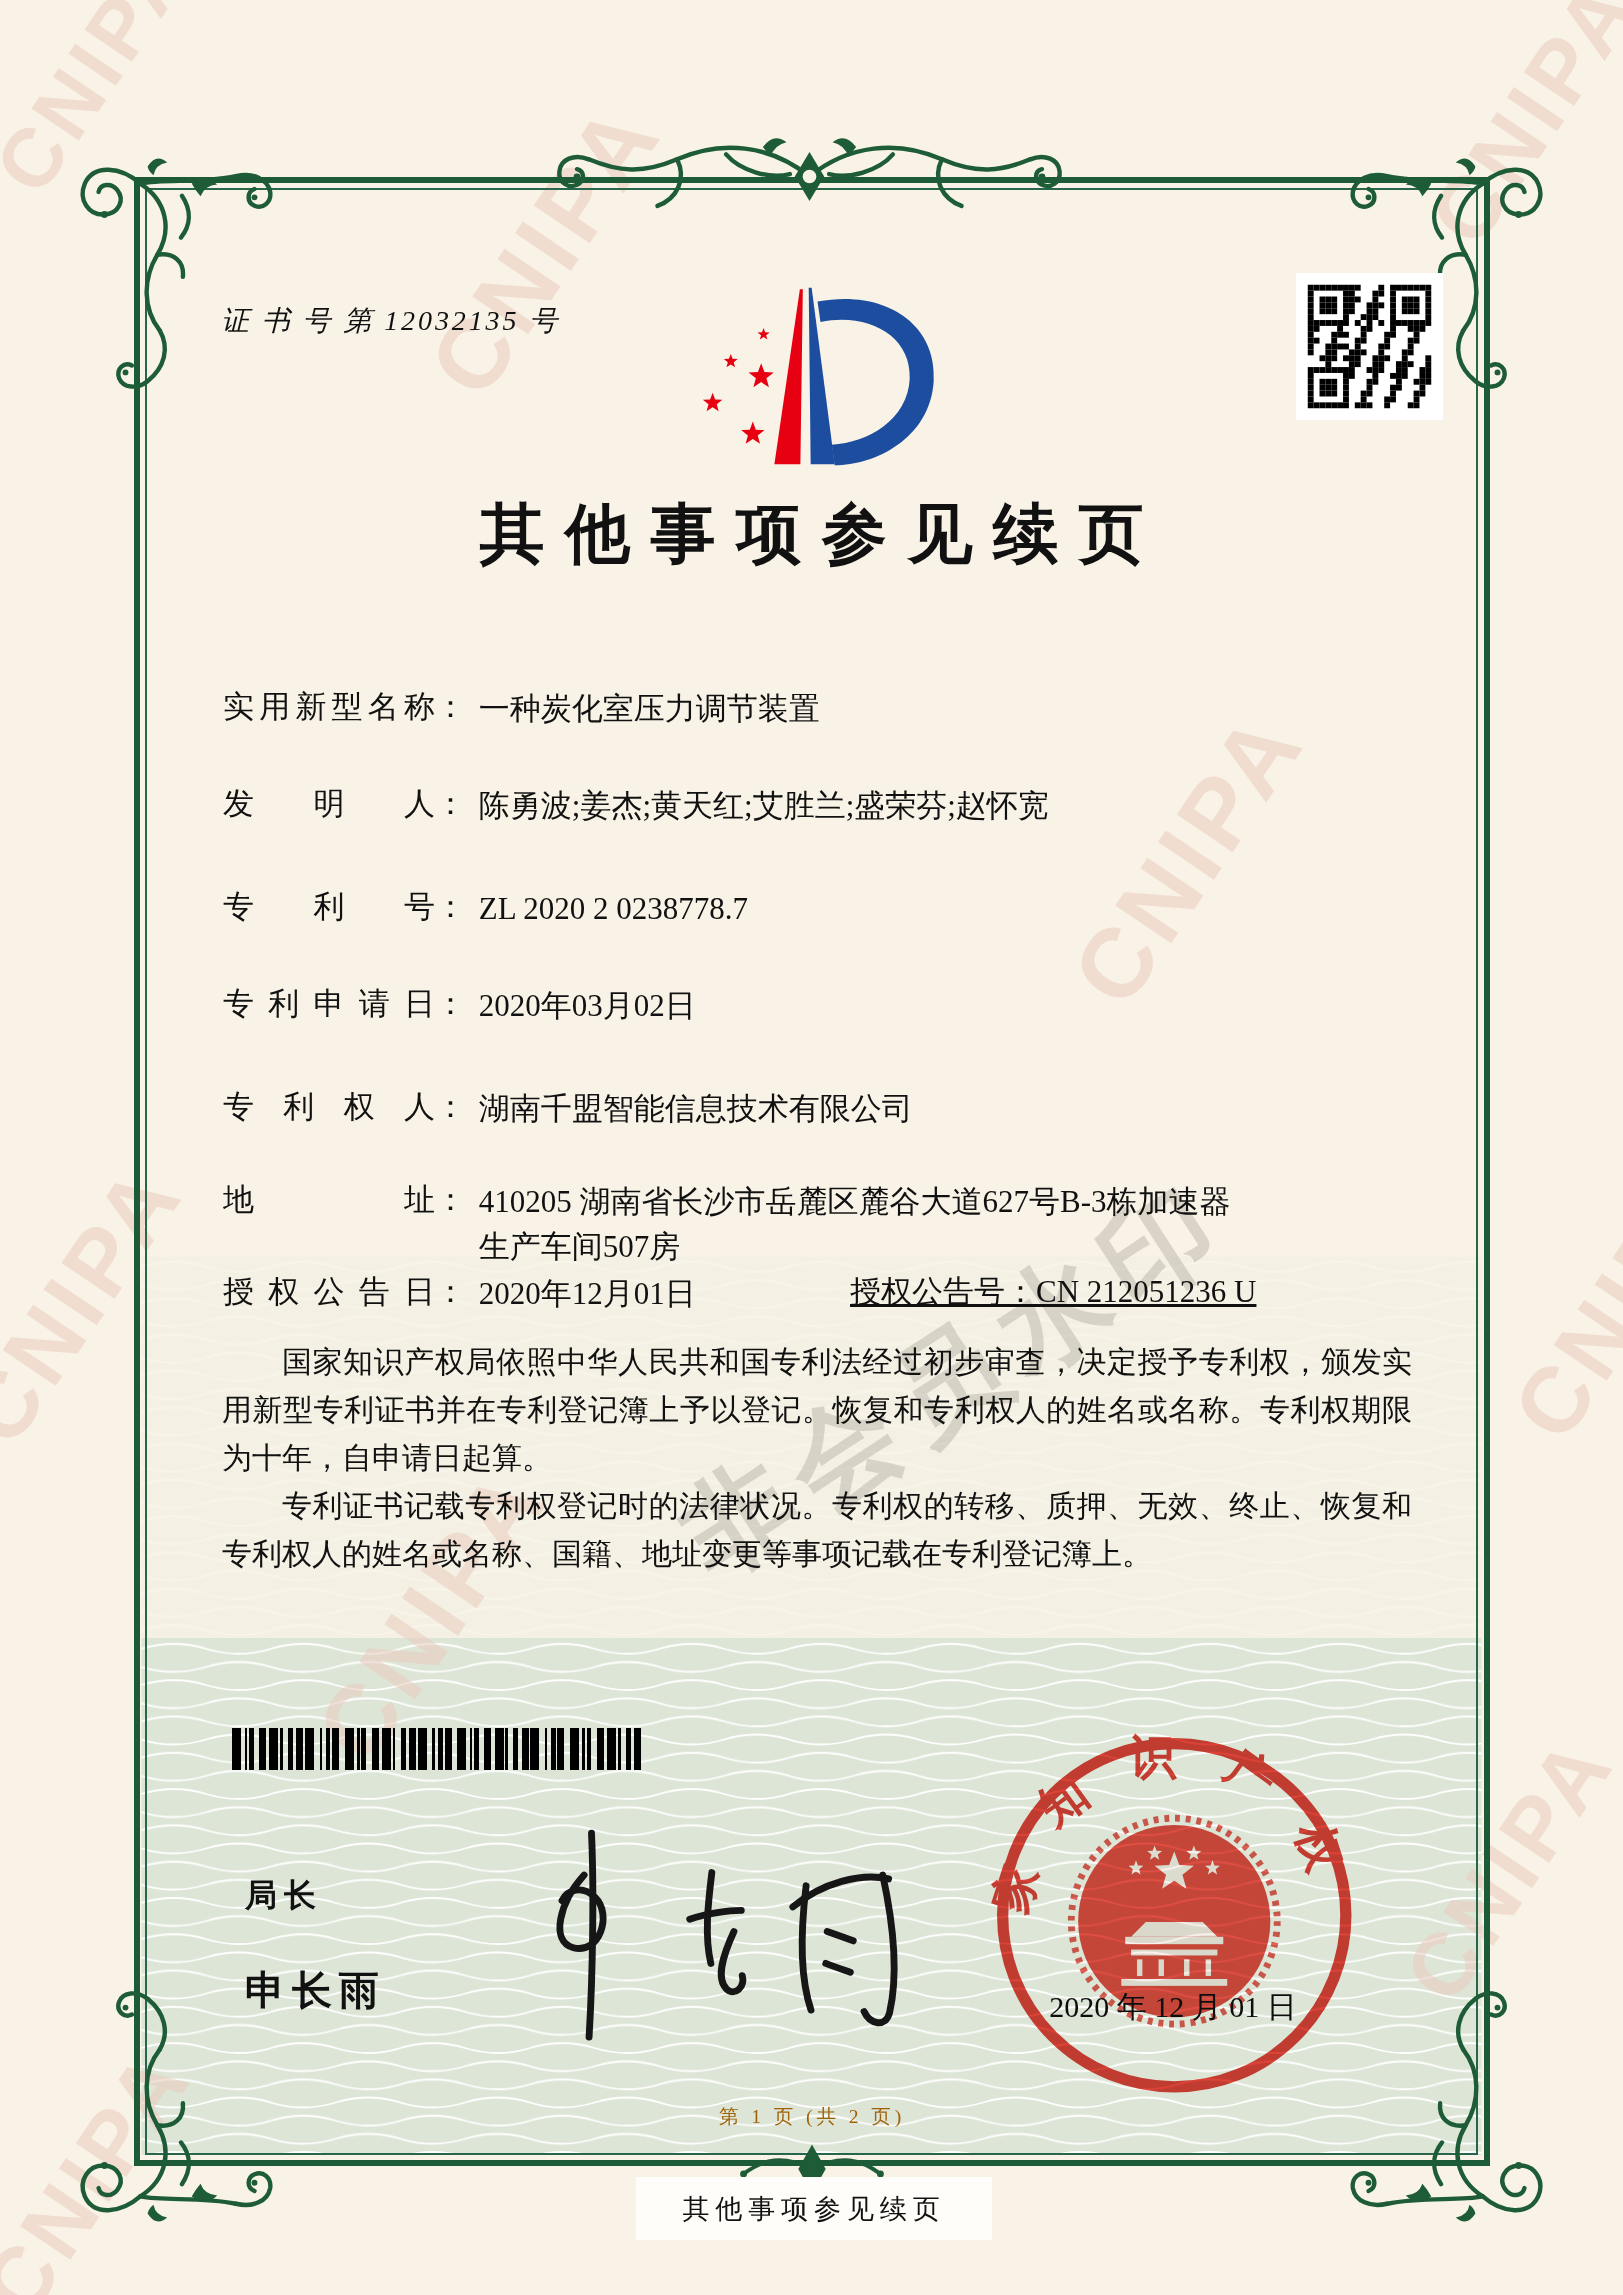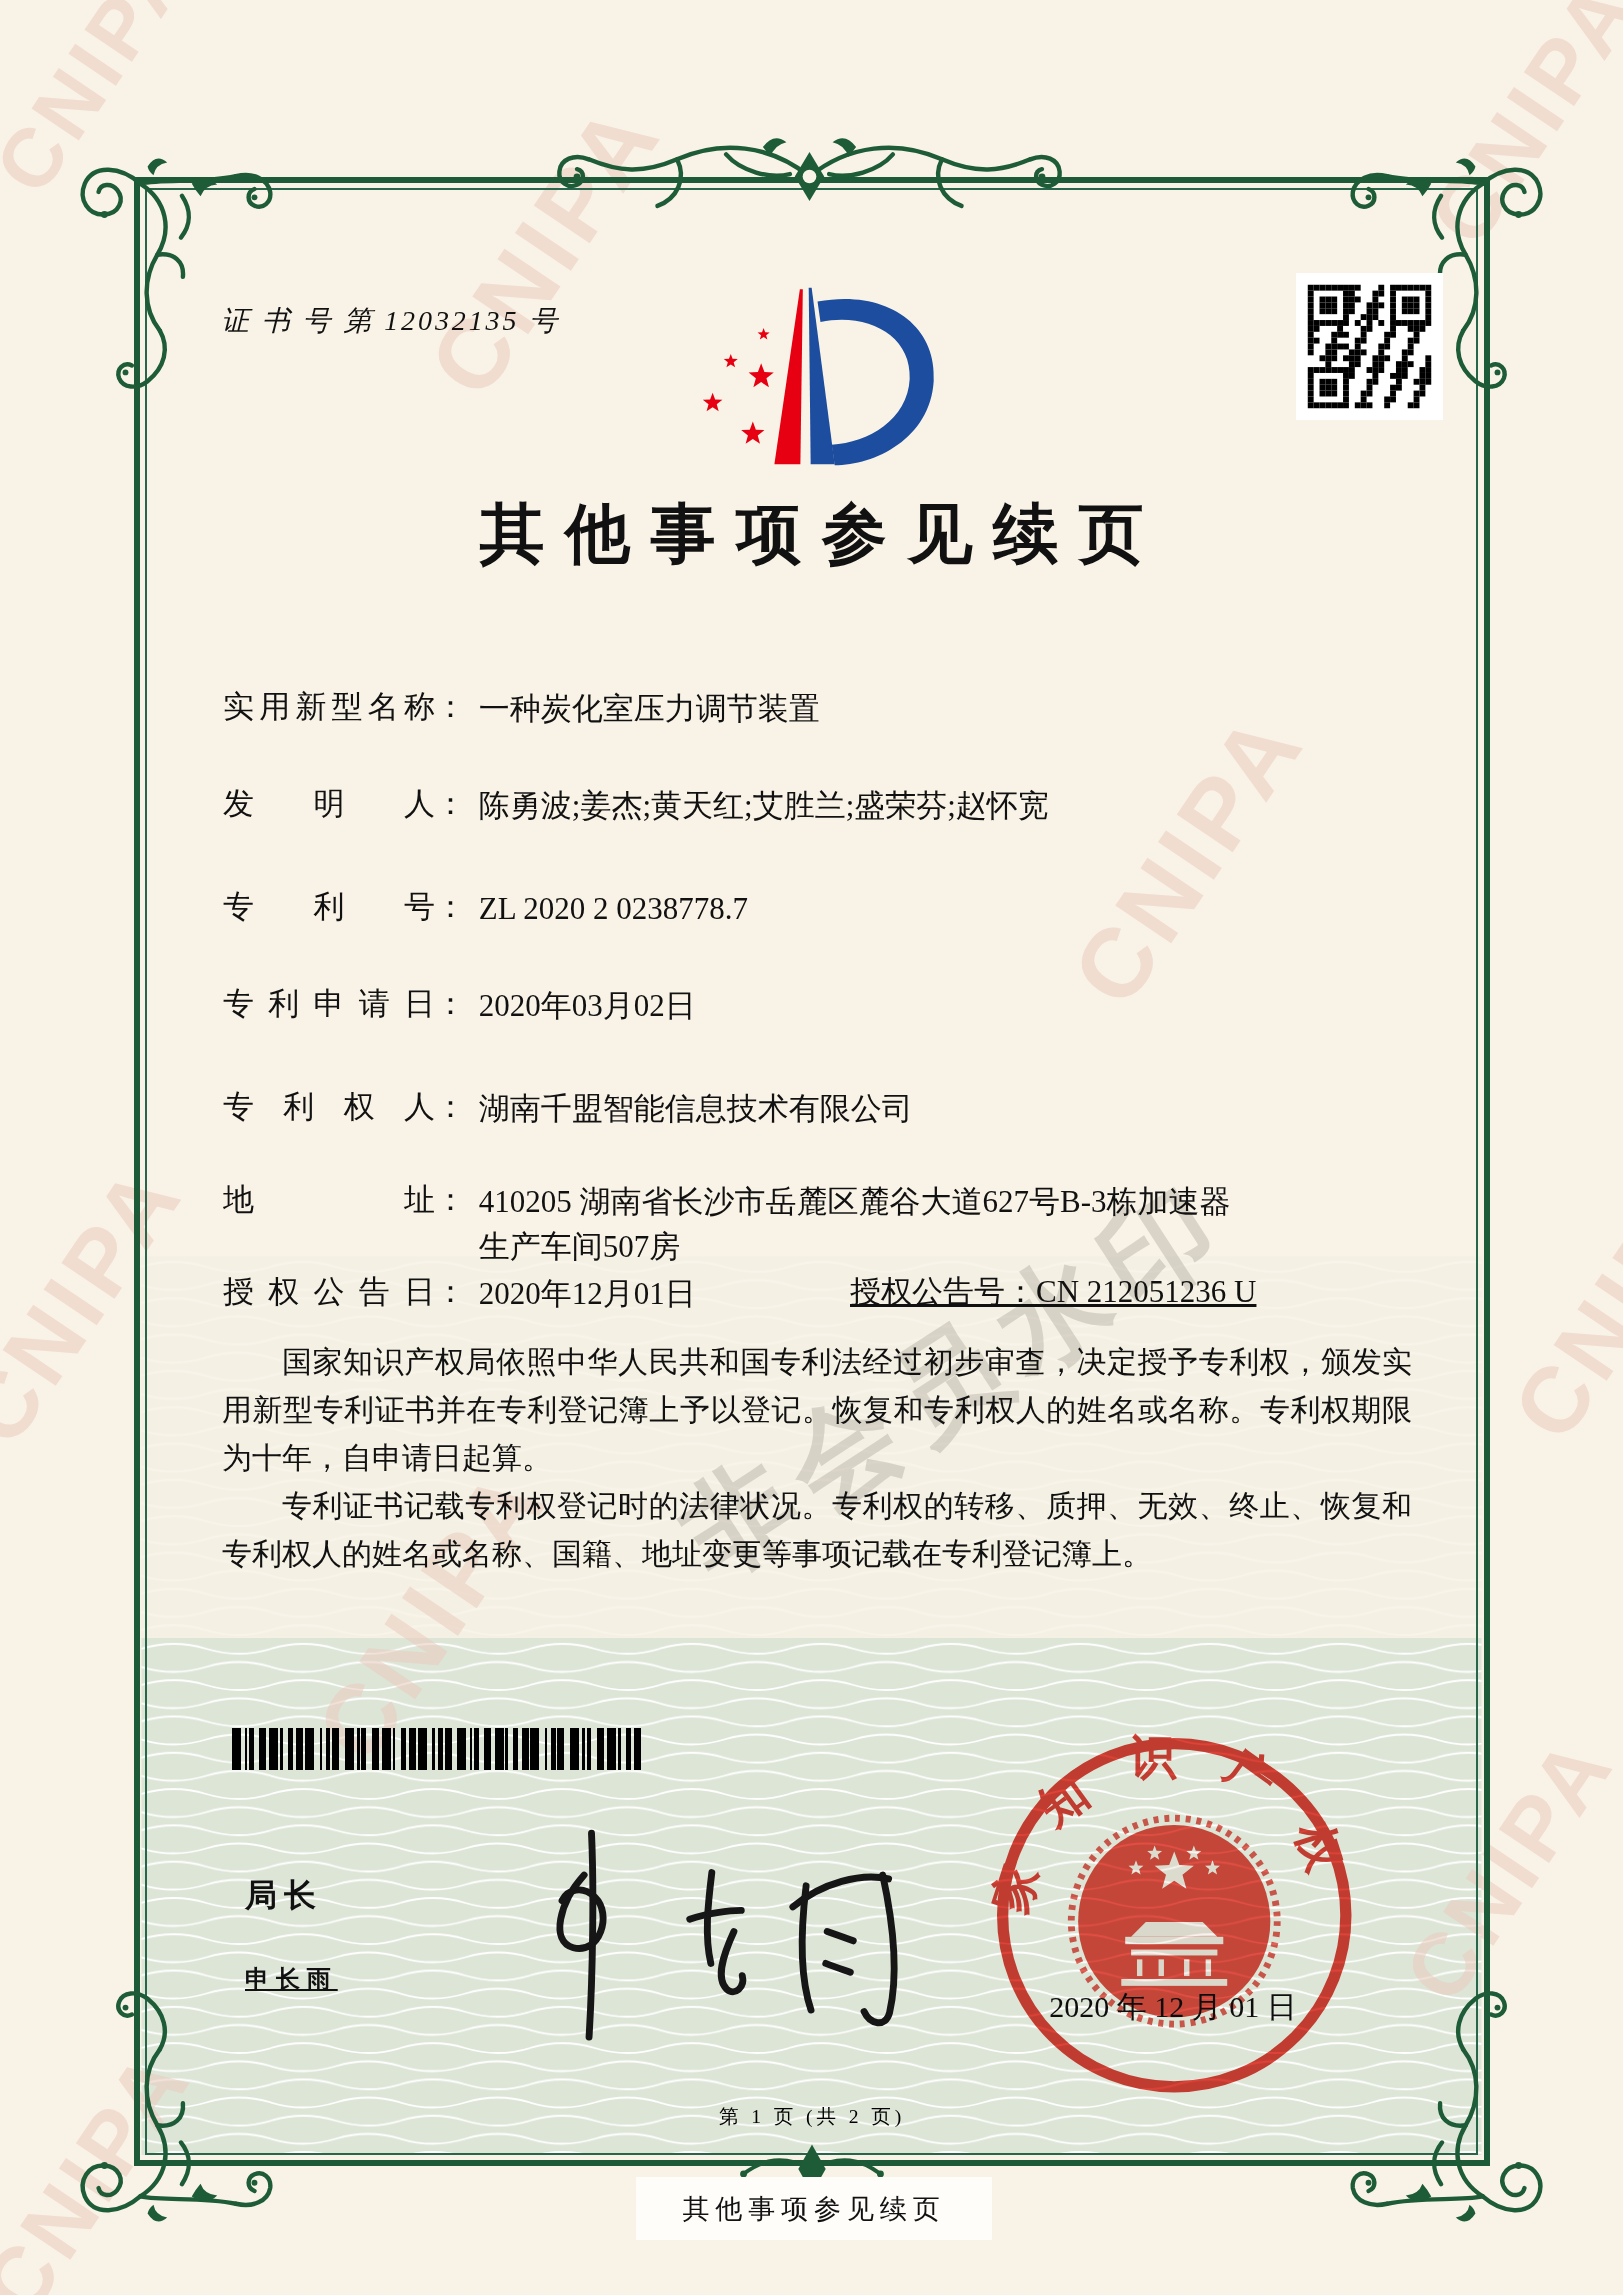--- a/index.html
+++ b/index.html
@@ -29,28 +29,28 @@
   .fval{display:inline-block;margin-left:12.8px;vertical-align:top;max-width:982px;line-height:45px;}
   .grant-right{position:absolute;left:627px;top:0;white-space:nowrap;text-decoration:underline;}
   .paras{position:absolute;left:222px;top:1338px;width:1190px;font-size:30px;line-height:48px;
          text-align:justify;z-index:4;}
   .paras p{margin:0;text-indent:2em;}
   .barcode{position:absolute;left:232px;top:1728px;width:415px;height:42px;display:flex;
            align-items:stretch;z-index:4;}
   .barcode div{background:#000;height:100%;flex:none;}
   .signer-title{position:absolute;left:245px;top:1874px;font-size:32px;letter-spacing:6.9px;z-index:4;
                 font-family:"Liberation Sans","DejaVu Sans",sans-serif;font-weight:bold;}
-  .signer-name{position:absolute;left:245px;top:1963px;font-size:24px;letter-spacing:6.9px;z-index:4;
-               font-family:"Liberation Sans","DejaVu Sans",sans-serif;font-weight:bold;text-decoration:underline;}
+  .signer-name{position:absolute;left:245px;top:1963px;font-size:40px;letter-spacing:6.9px;z-index:4;
+               font-family:"Liberation Sans","DejaVu Sans",sans-serif;font-weight:bold;}
   .signature{position:absolute;left:481px;top:1816px;z-index:5;}
   .seal{position:absolute;left:984px;top:1725px;z-index:5;opacity:.93;mix-blend-mode:multiply;}
   .seal-date{position:absolute;left:1001px;top:1987px;width:344px;text-align:center;font-size:30px;
              z-index:6;color:#0d0d0d;}
   .footer-page{position:absolute;left:134px;top:2103px;width:1356px;text-align:center;font-size:19.6px;
-               letter-spacing:3.9px;z-index:4;color:#000000;}
+               letter-spacing:3.9px;z-index:4;color:#a16207;}
   .cont-box{position:absolute;left:636px;top:2177px;width:356px;height:63px;background:#fffdf9;
             z-index:4;display:flex;align-items:center;justify-content:center;}
   .cont-box span{font-size:27px;letter-spacing:5.9px;}
   .qr{position:absolute;left:1296px;top:273px;z-index:4;}
   .logo{position:absolute;left:694px;top:267px;z-index:4;}
 </style>
 </head>
 <body>
 
 <div class="page">

